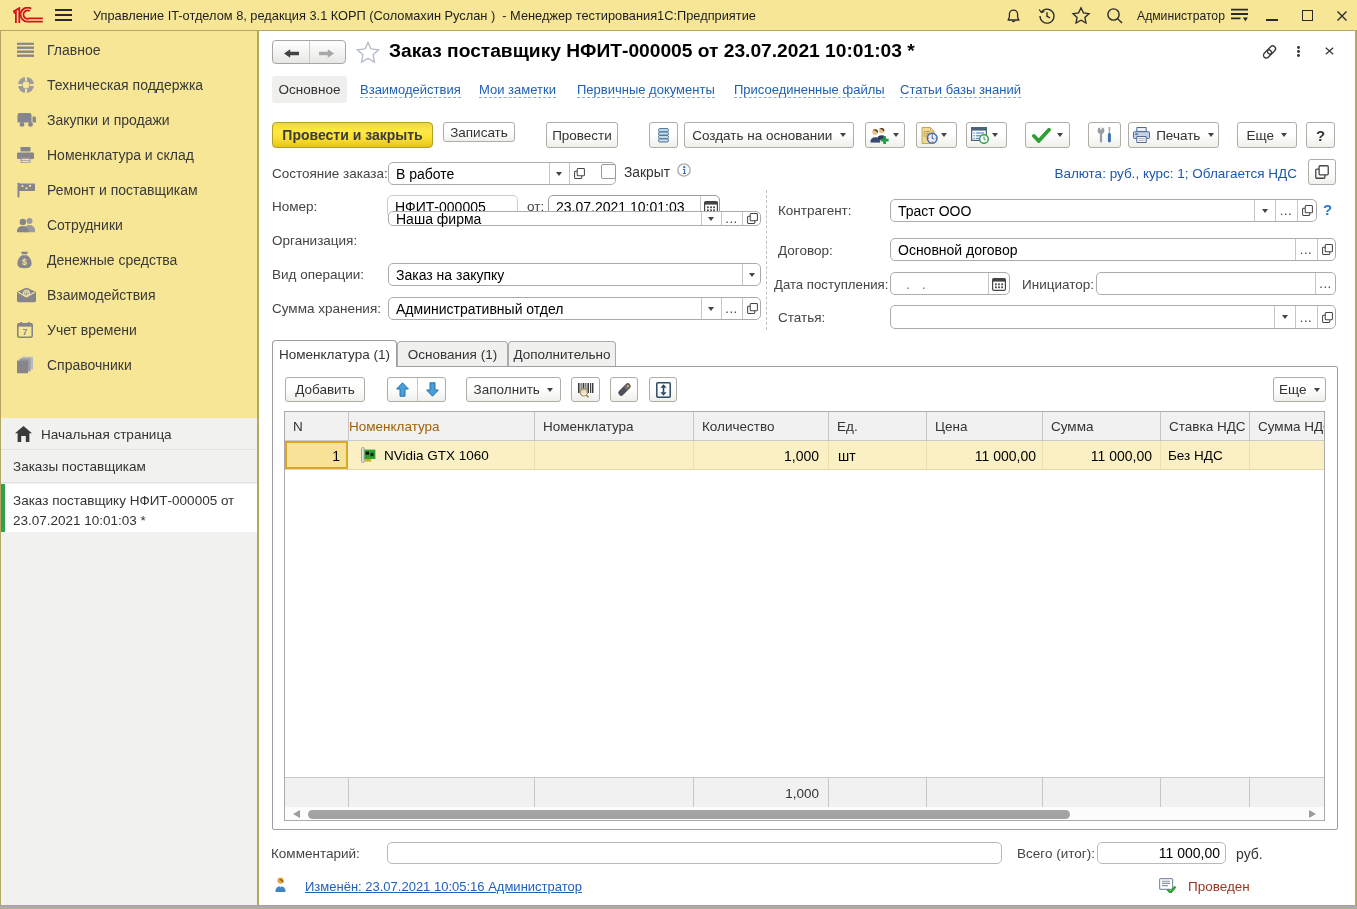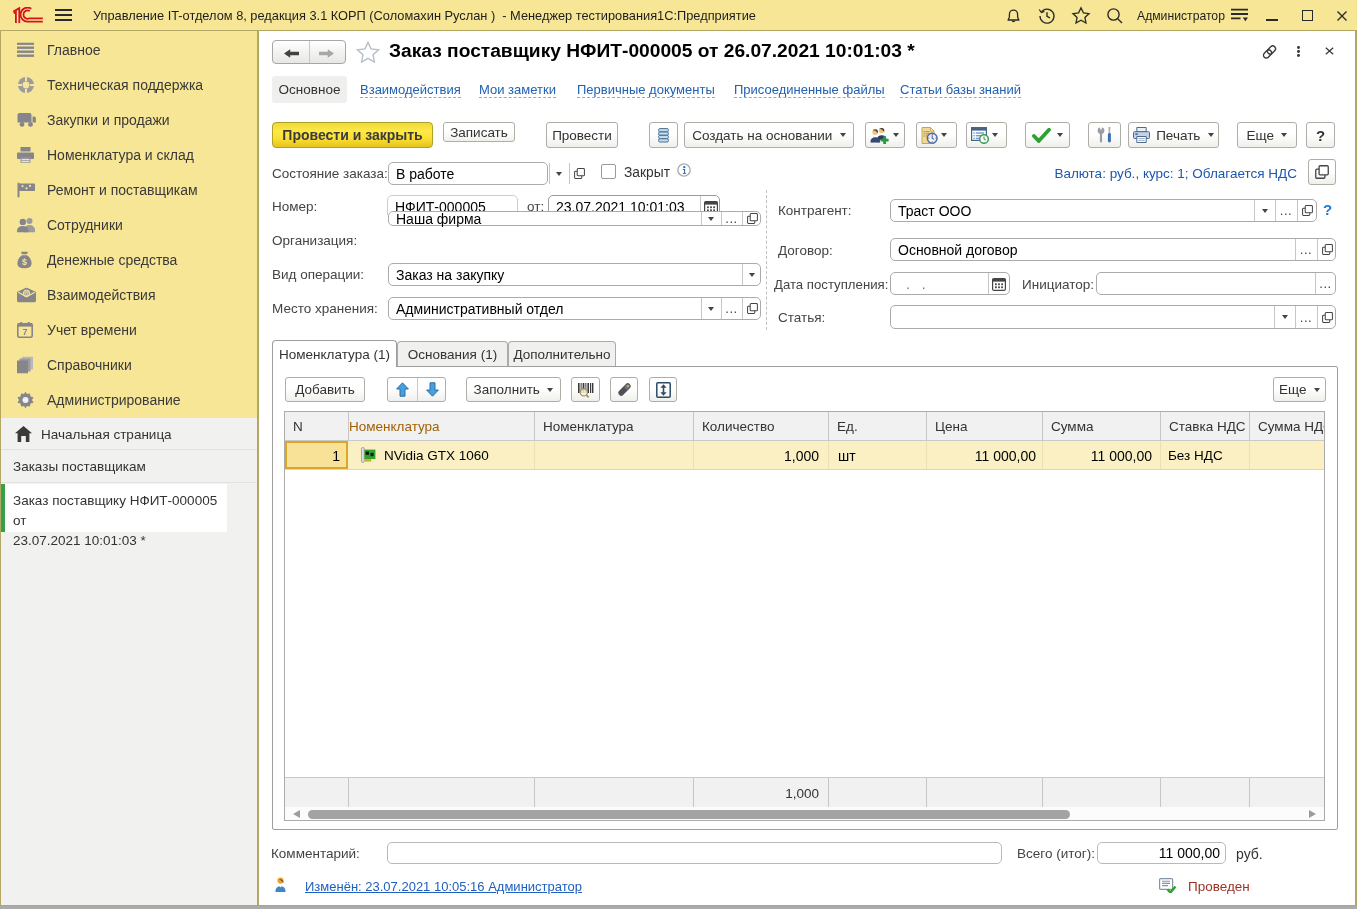--- a/index.html
+++ b/index.html
@@ -190,55 +190,48 @@
         </g>
         <g fill="#9B9BA1">
           <rect x="2.5" y="2" width="11" height="13"></rect>
         </g>
         <g fill="#85858B">
           <rect x="0" y="4" width="11" height="13"></rect>
         </g>
       </svg>
       <span>Справочники</span>
     </div>
-<div class="mitem" style="top:352px">
-      <svg width="17" height="17" viewBox="0 0 17 17">
-        <path fill="#85858B" d="M8.5 0 l1.4 2.6 3-0.5 0.6 3 3 0.7 -1.5 2.7 1.5 2.7 -3 0.7 -0.6 3 -3-0.5 -1.4 2.6 -1.4-2.6 -3 0.5 -0.6-3 -3-0.7 1.5-2.7 -1.5-2.7 3-0.7 0.6-3 3 0.5 z"></path>
-        <circle cx="8.5" cy="8.5" r="3" fill="#F1F1EF"></circle>
-      </svg>
-      <span>Администрирование</span>
-    </div>
 <div class="ab" style="left:0;top:388px;width:256px;height:31px;border-bottom:1px solid #E2E2DE">
  <svg class="ab" style="left:14px;top:7px" width="17" height="16" viewBox="0 0 17 16">
         <path fill="#3A3A3A" d="M8.5 0 L17 7.2 h-2.6 V16 H10.8 V10 H6.2 V16 H2.6 V7.2 H0 z"></path>
       </svg>
  <span class="ab" style="left:40px;top:8px;font-size:13.5px;color:#333">Начальная страница</span>
 </div>
 <div class="ab" style="left:0;top:420px;width:256px;height:32px;border-bottom:1px solid #E2E2DE">
  <span class="ab" style="left:12px;top:8px;font-size:13.5px;color:#333">Заказы поставщикам</span>
 </div>
-<div class="ab" style="left:0;top:453px;width:226px;height:48px;background:#FFF;border-left:4px solid #35A04A">
+<div class="ab" style="left:0;top:453px;width:256px;height:48px;background:#FFF;border-left:4px solid #35A04A">
  <div class="ab" style="left:8px;top:7px;font-size:13.5px;color:#333;line-height:20px">Заказ поставщику НФИТ-000005 от<br>23.07.2021 10:01:03 *</div>
 </div>
 </div>
 <div id="content"></div>
 
 <div class="ab" style="left:272px;top:40px;width:74px;height:24px;border:1px solid #A6A6A6;border-radius:4px;background:linear-gradient(#FFFFFF,#E7E7E5);overflow:hidden">
  <div class="ab" style="left:36px;top:0;bottom:0;border-left:1px solid #C9C9C9"></div>
  <svg class="ab" style="left:11px;top:8px" width="15" height="9" viewBox="0 0 15 9">
       <path d="M0 4.5 L6.2 0.3 V2.7 H15 V6.3 H6.2 V8.7 z" fill="#424242"></path>
     </svg>
  <svg class="ab" style="left:46px;top:8px" width="15" height="9" viewBox="0 0 15 9">
       <path d="M15 4.5 L8.8 0.3 V2.7 H0 V6.3 H8.8 V8.7 z" fill="#A8A8A8"></path>
     </svg>
 </div>
 <svg class="ab" style="left:356px;top:41px" width="24" height="22" viewBox="0 0 26 24" fill="none" stroke="#B6BEC8" stroke-width="1.5">
     <path d="M13 1.5 L16.3 8.6 L24.5 9.6 L18.5 15 L20 23 L13 18.9 L6 23 L7.5 15 L1.5 9.6 L9.7 8.6 Z"></path>
   </svg>
-<div class="ab" style="left:389px;top:40px;height:22px;display:flex;align-items:center;font-size:19.2px;font-weight:bold;color:#000;white-space:nowrap">Заказ поставщику НФИТ-000005 от 26.07.2021 10:01:03 *</div>
+<div class="ab" style="left:389px;top:40px;height:22px;display:flex;align-items:center;font-size:19.2px;font-weight:bold;color:#000;white-space:nowrap">Заказ поставщику НФИТ-000005 от 23.07.2021 10:01:03 *</div>
 <svg class="ab" style="left:1261px;top:44px" width="17" height="16" viewBox="0 0 17 16" fill="none" stroke="#3A3A3A" stroke-width="1.4">
     <g transform="rotate(-45 8.5 8)">
       <rect x="1.2" y="5.2" width="9" height="5.6" rx="2.8"></rect>
       <rect x="6.8" y="5.2" width="9" height="5.6" rx="2.8"></rect>
     </g>
   </svg>
 <div class="ab" style="left:1297px;top:46px;width:3px;height:12px">
  <div style="width:2.8px;height:2.8px;border-radius:50%;background:#3A3A3A;margin-bottom:1.3px"></div>
  <div style="width:2.8px;height:2.8px;border-radius:50%;background:#3A3A3A;margin-bottom:1.3px"></div>
  <div style="width:2.8px;height:2.8px;border-radius:50%;background:#3A3A3A"></div>
@@ -343,21 +336,21 @@
       <rect x="2.2" y="6.4" width="2.6" height="1.5" fill="#4A6A96"></rect>
       <path d="M3.8 9.5 h9.4 v6 h-9.4 z" fill="#fff" stroke="#4A6A96" stroke-width="1"></path>
       <path d="M5.4 11.5 h6.2 M5.4 13.4 h6.2" stroke="#9FA8B2" stroke-width="0.9"></path>
     </svg>
  Печать&nbsp;&nbsp;<span class="darr"></span>
 </div>
 <div class="btn" style="left:1237px;top:122px;width:60px;height:26px">Еще&nbsp;&nbsp;<span class="darr"></span></div>
 <div class="btn" style="left:1306px;top:122px;width:29px;height:26px;font-size:15px;font-weight:bold">?</div>
 
 <span class="lbl" style="left:272px;top:166px">Состояние заказа:</span>
-<div class="fld" style="left:388px;top:162px;width:160px;height:23px">В работе
+<div class="fld" style="left:388px;top:162px;width:228px;height:23px">В работе
  <div class="sep" style="left:160px"></div><div class="sect" style="left:160px;width:20px">
       <span class="darr"></span>
     </div>
  <div class="sep" style="left:180px"></div><div class="sect" style="left:180px;width:20px">
       <svg width="11" height="11" viewBox="0 0 13 13">
         <rect x="0.7" y="3.8" width="8.5" height="8.5" fill="none" stroke="#444" stroke-width="1.2" rx="1"></rect>
         <rect x="3.8" y="0.7" width="8.5" height="8.5" fill="#fff" stroke="#444" stroke-width="1.2" rx="1"></rect>
       </svg>
     </div>
 </div>
@@ -401,21 +394,21 @@
         <rect x="3.8" y="0.7" width="8.5" height="8.5" fill="#fff" stroke="#444" stroke-width="1.2" rx="1"></rect>
       </svg>
     </div>
 </div>
 <span class="lbl" style="left:272px;top:267px">Вид операции:</span>
 <div class="fld" style="left:388px;top:263px;width:373px;height:23px">Заказ на закупку
  <div class="sep" style="left:353px"></div><div class="sect" style="left:353px;width:20px">
       <span class="darr"></span>
     </div>
 </div>
-<span class="lbl" style="left:272px;top:301px">Место хранения:</span>
+<span class="lbl" style="left:272px;top:301px">Сумма хранения:</span>
 <div class="fld" style="left:388px;top:297px;width:373px;height:23px">Административный отдел
  <div class="sep" style="left:312px"></div><div class="sect" style="left:312px;width:20px">
       <span class="darr"></span>
     </div>
  <div class="sep" style="left:332px"></div><div class="sect" style="left:332px;width:21px">
       <span class="dots">...</span>
     </div>
  <div class="sep" style="left:353px"></div><div class="sect" style="left:353px;width:20px">
       <svg width="11" height="11" viewBox="0 0 13 13">
         <rect x="0.7" y="3.8" width="8.5" height="8.5" fill="none" stroke="#444" stroke-width="1.2" rx="1"></rect>

